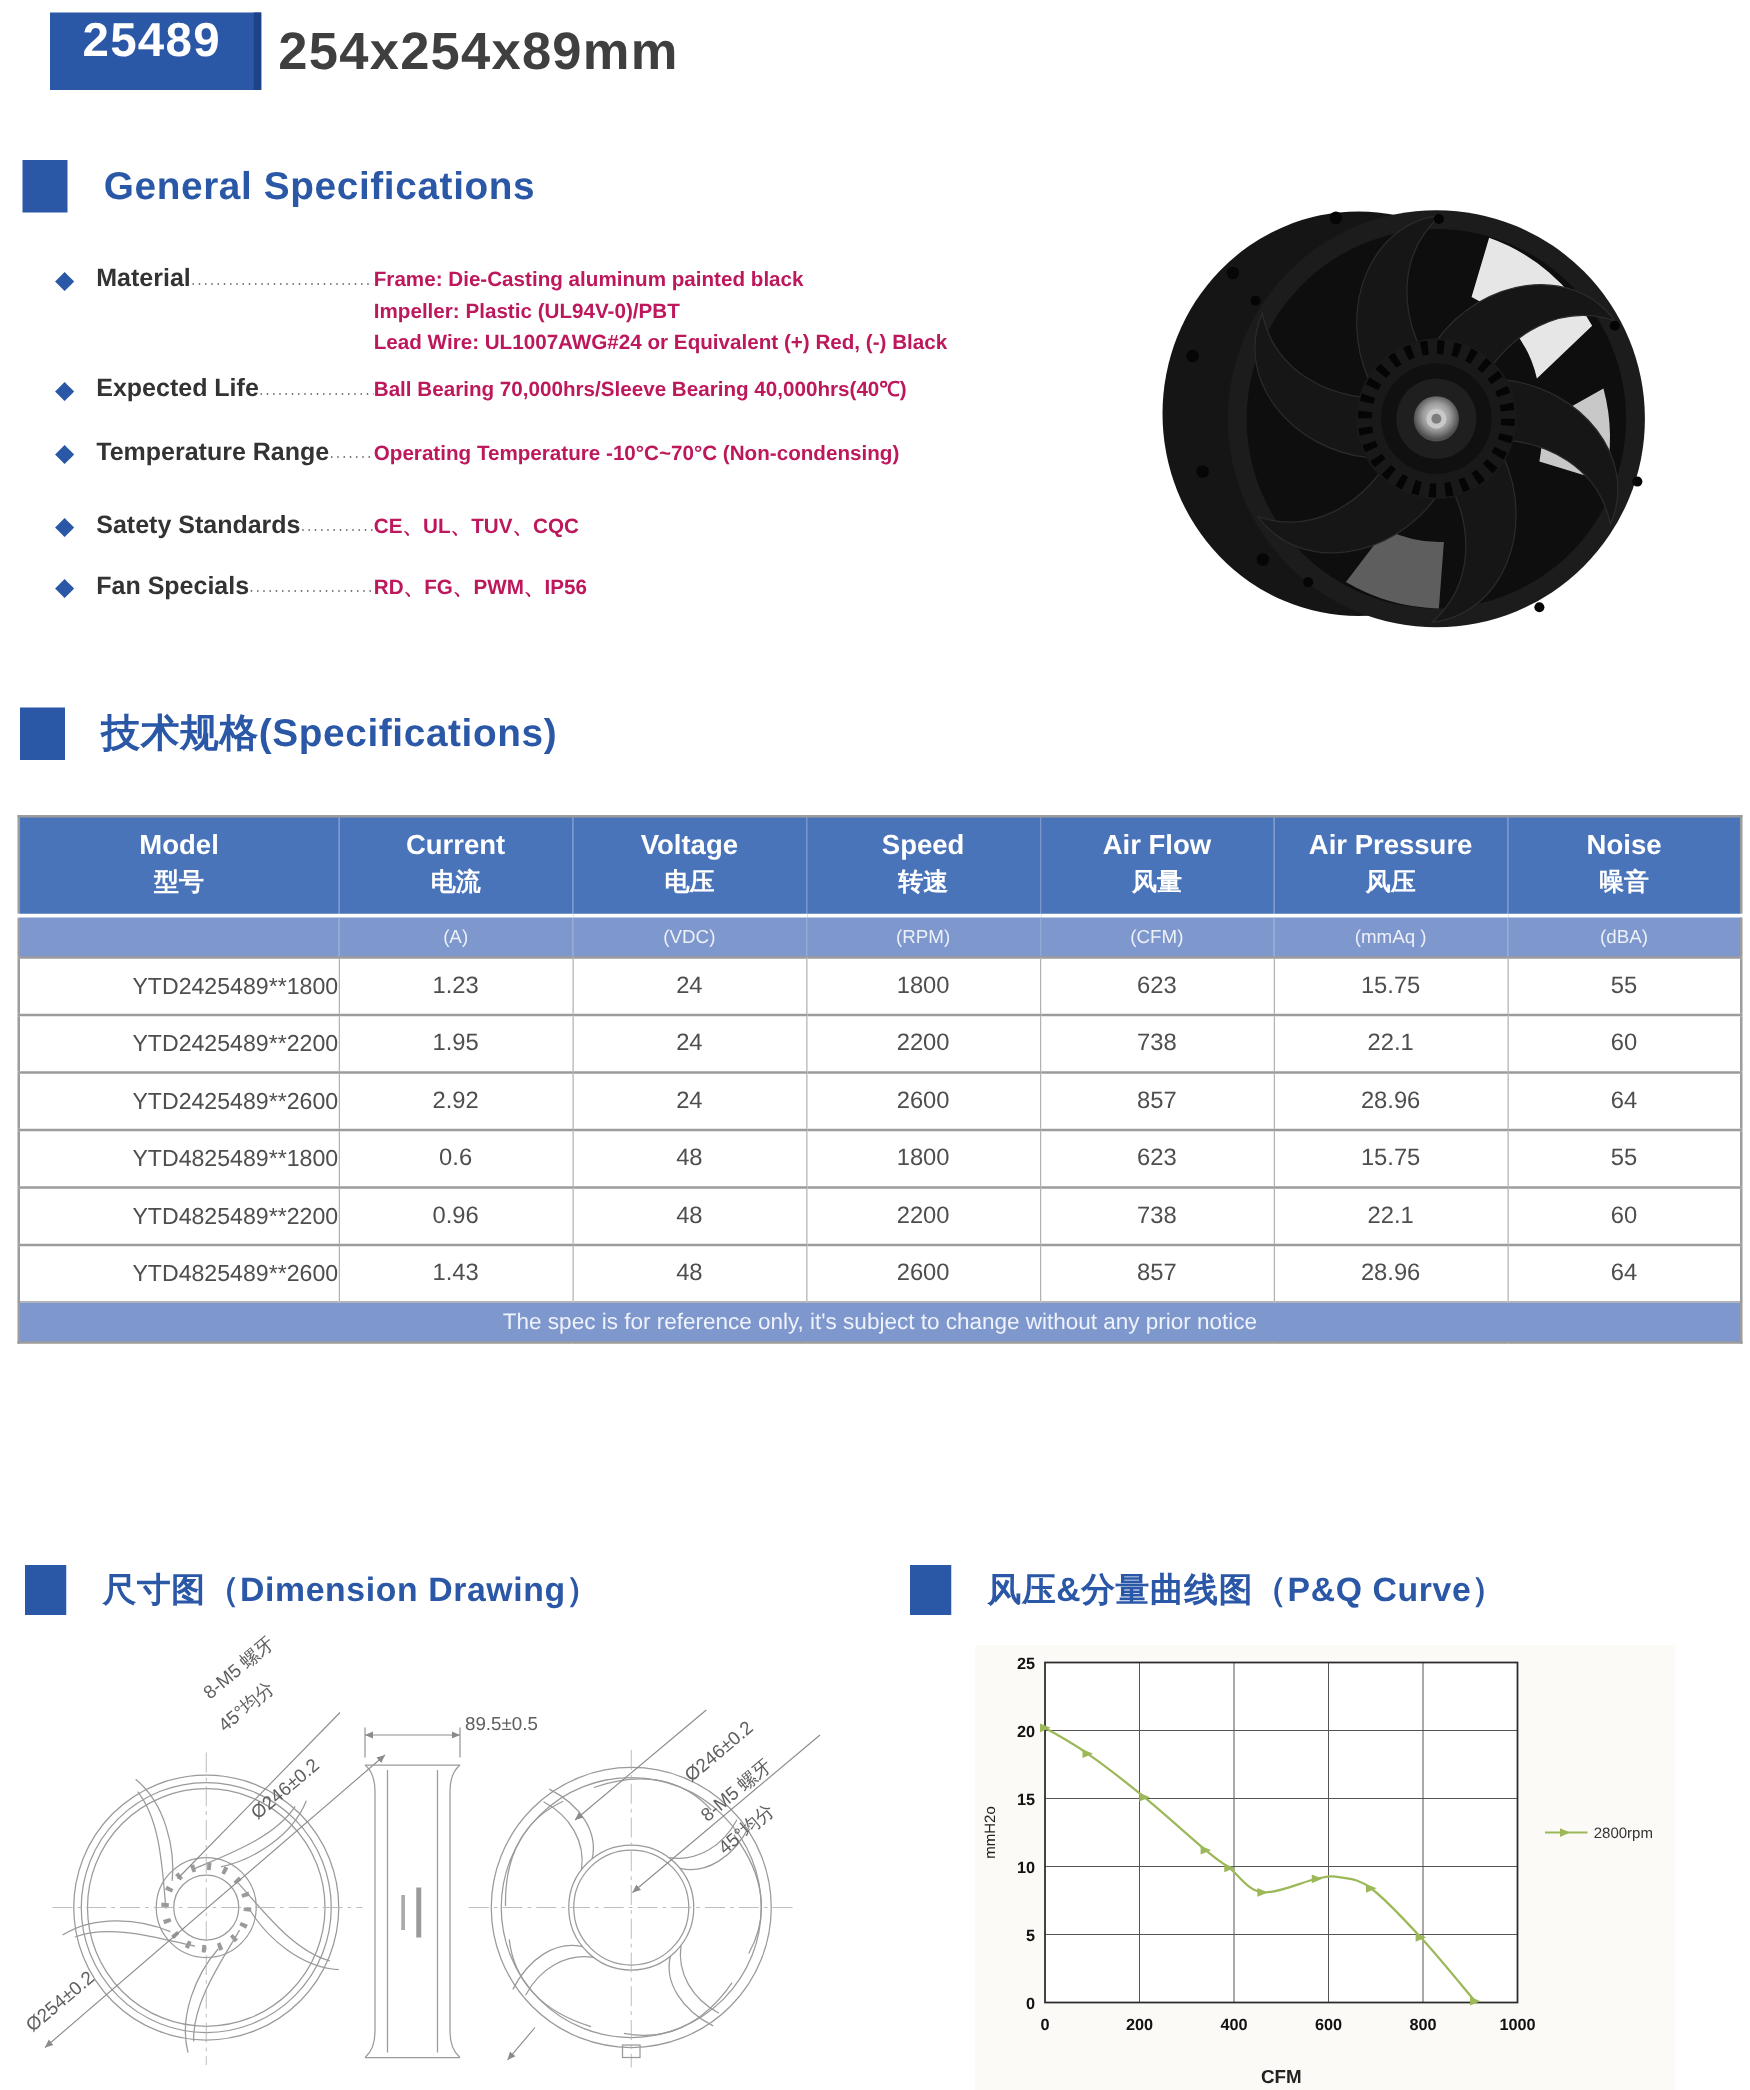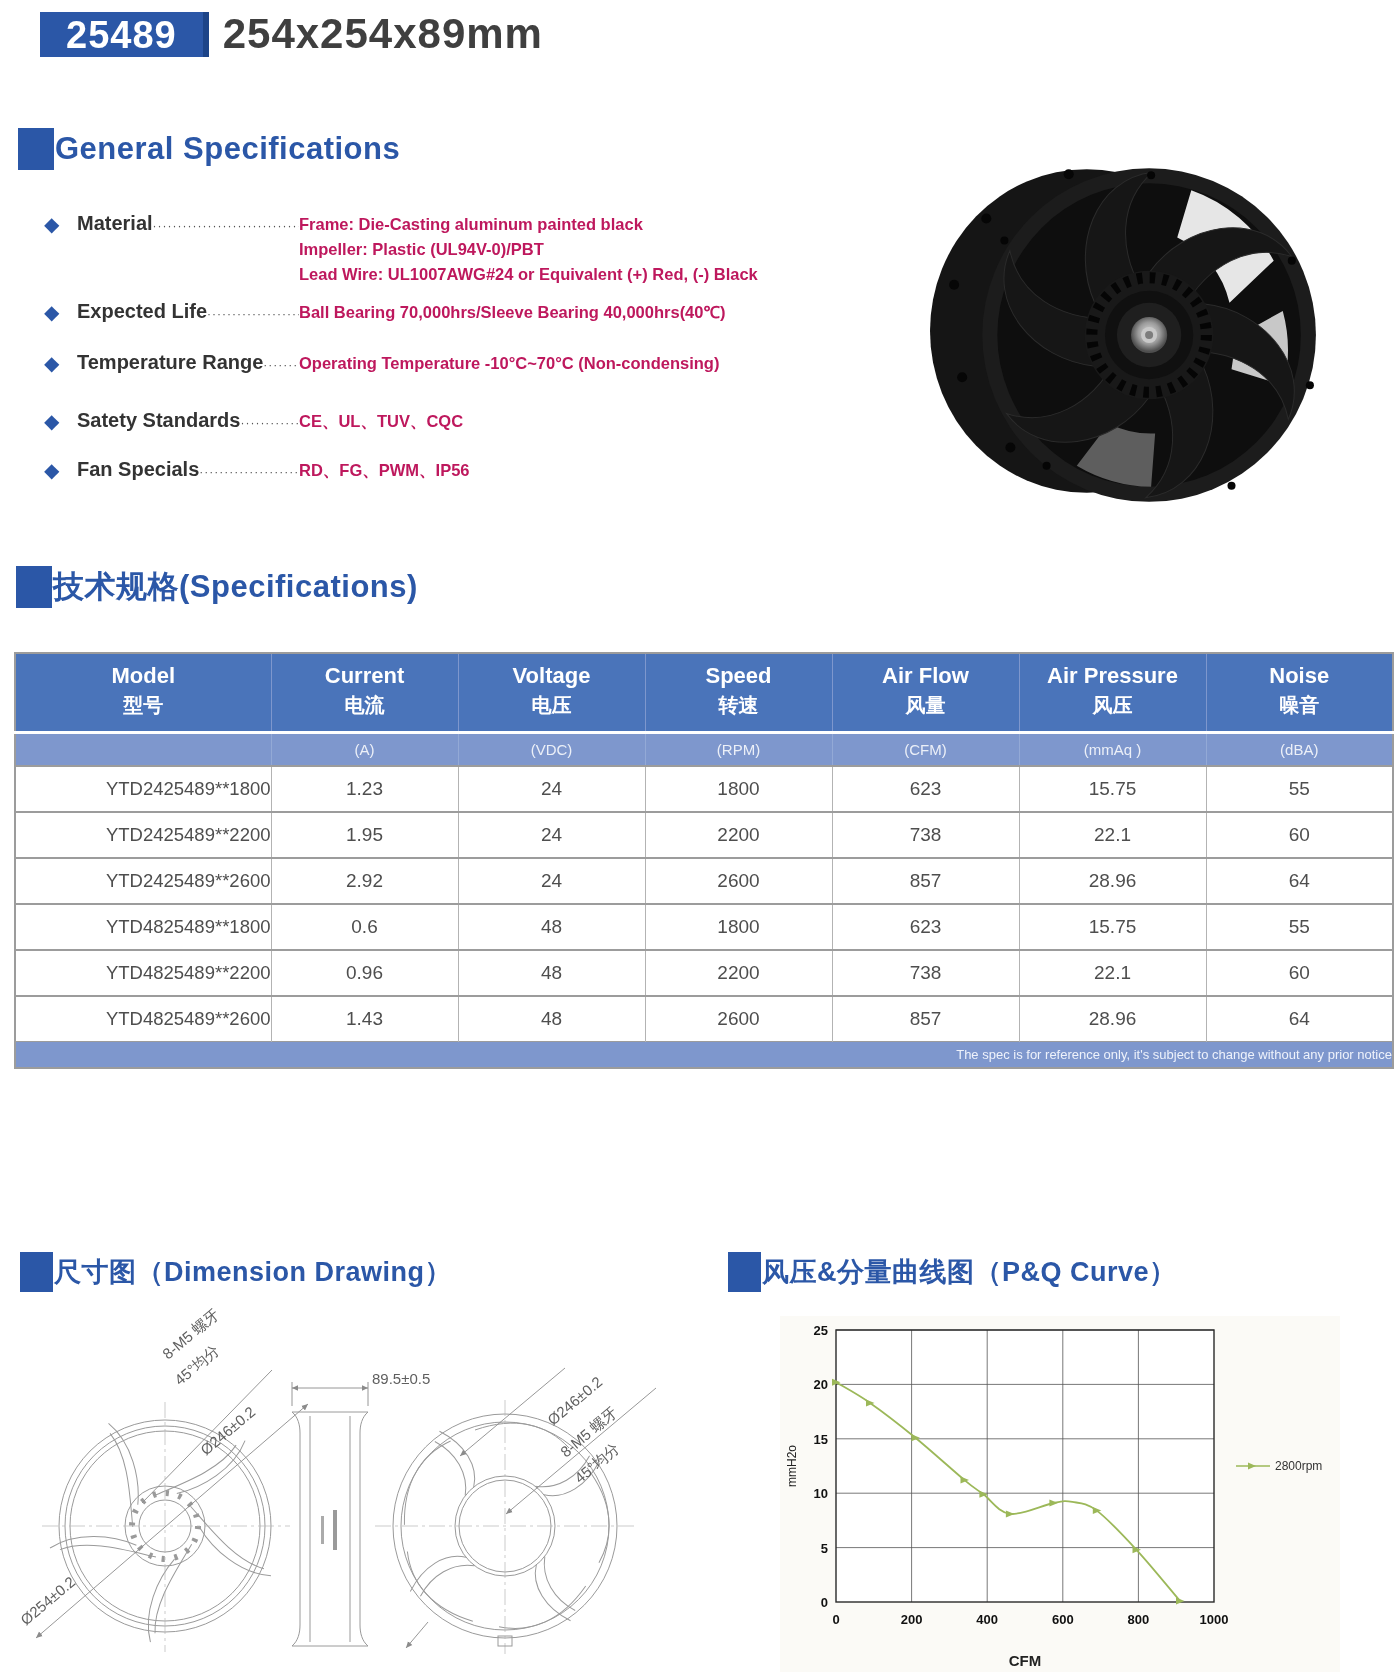--- a/index.html
+++ b/index.html
@@ -8,25 +8,25 @@
     --subrow:#7e97cd;
     --ink:#3c3c3c;
   }
   *{box-sizing:border-box}
   body{margin:0;background:#fff;font-family:"Liberation Sans",sans-serif;color:var(--ink)}
   .page{position:relative;width:1400px;height:1672px;background:#fff;overflow:hidden}
 
   
   .topbar{position:absolute;top:10px;left:40px;display:flex;align-items:center}
   .model-chip{background:var(--blue);color:#fff;font-size:38px;font-weight:bold;
-    padding:2px 26px 0;letter-spacing:1px;border-right:6px solid #1d4488}
+    padding:2px 26px 17px;letter-spacing:1px;border-right:6px solid #1d4488}
   .size-text{font-size:42px;font-weight:bold;color:#3f3f3f;margin-left:14px;letter-spacing:1px}
 
   
-  .sec-h{display:flex;align-items:center;gap:1px}
+  .sec-h{display:flex;align-items:center;gap:29px}
   .sec-h .sq{width:36px;height:42px;background:var(--blue);flex:none}
   .sec-h h2{margin:0;color:var(--blue);font-size:31px;font-weight:bold;letter-spacing:.5px}
   .sec-h.small .sq{width:33px;height:40px}
   .sec-h.small h2{font-size:27px}
 
   
   .gen{position:absolute;top:128px;left:18px;width:895px}
   .gs-list{margin:42px 0 0 26px}
   .gs-item{display:flex;align-items:flex-start}
   .gs-item .dm{color:var(--blue);font-size:20px;width:33px;flex:none;line-height:1.2}
@@ -51,21 +51,21 @@
   thead th:last-child{border-right:none}
   .h-en{font-size:22px;font-weight:700}
   .h-cn{font-size:20px;font-weight:700;margin-top:3px}
   tr.units td{background:var(--subrow);color:rgba(255,255,255,.85);font-size:15px;text-align:center;
     padding:7px 0;border-right:1px solid #93a9d6}
   tr.units td:last-child{border-right:none}
   tbody td{font-size:19px;color:#4e4e4e;text-align:center;padding:11px 0;
     border-right:1px solid #b3b3b3;border-top:2px solid #9c9c9c;background:#fff}
   tbody td:last-child{border-right:none}
   tbody td.model{text-align:right;padding-left:13px;font-size:18.5px}
-  tfoot td{background:var(--subrow);color:#eef2fb;font-size:13px;text-align:right;padding:5px 0;border-top:1px solid #9c9c9c}
+  tfoot td{background:var(--subrow);color:#eef2fb;font-size:18px;text-align:center;padding:5px 0;border-top:1px solid #9c9c9c}
 
   
   .dim{position:absolute;top:1252px;left:20px;width:800px}
   .dim svg.draw{width:800px;height:360px;margin-top:12px}
   .pq{position:absolute;top:1252px;left:728px;width:632px}
   #pq-plot{width:560px;height:356px;margin:24px 0 0 52px;background:#fbfaf6}
   #pq-plot svg{width:100%;height:100%}
 
   
   .tk{font:bold 13px "Liberation Sans",sans-serif;fill:#111}

